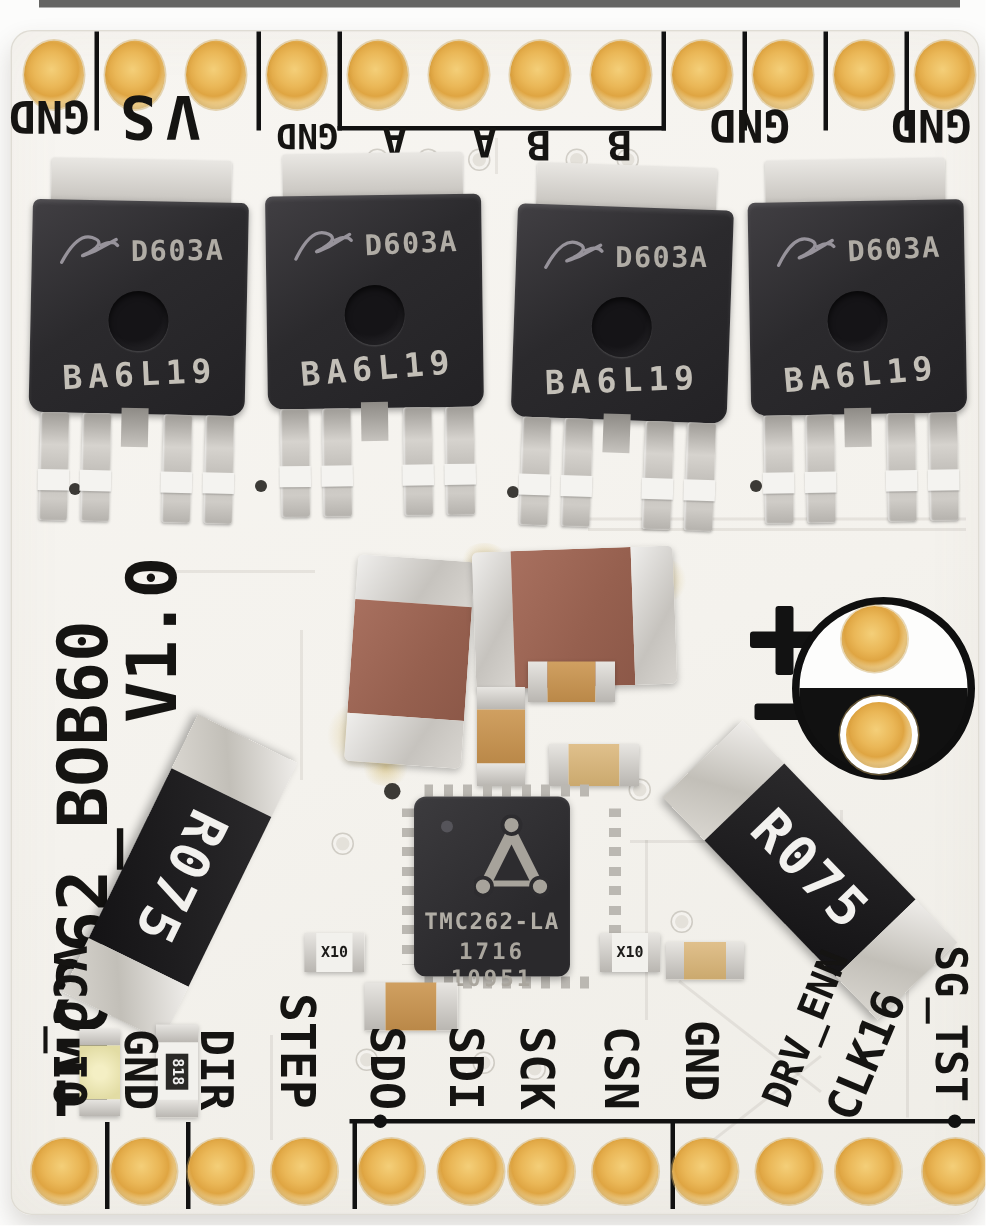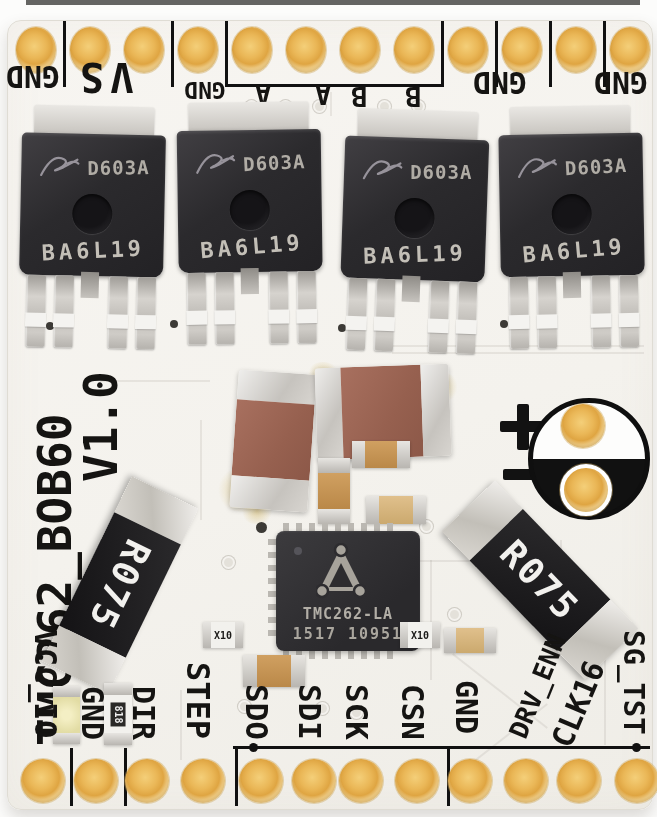--- a/index.html
+++ b/index.html
@@ -68,21 +68,21 @@
   
   .shunt{width:206px;height:74px;display:flex;box-shadow:0 3px 6px rgba(0,0,0,.3);}
   .shunt .end{width:40px;background:linear-gradient(150deg,#efedea,#c2bfb8 55%,#d9d6d0);}
   .shunt .mid{flex:1;background:linear-gradient(150deg,#2a292b,#141315);
               display:flex;align-items:center;justify-content:center;}
   .shunt .val{color:#f2f1ee;font-size:36px;font-weight:700;letter-spacing:2px;}
 
   
   .ic{left:276px;top:531px;width:104px;height:120px;border-radius:8px;
       background:linear-gradient(140deg,#3c3b3e,#2a292c 70%);
-      box-shadow:0 2px 5px rgba(0,0,0,.3), inset 0 1px 2px rgba(255,255,255,.08);padding-left:40px;}
+      box-shadow:0 2px 5px rgba(0,0,0,.3), inset 0 1px 2px rgba(255,255,255,.08);}
   .ic .l1{position:absolute;left:0;right:0;top:74px;text-align:center;
           font-size:15px;color:#b2aea6;font-weight:700;letter-spacing:1px;}
   .ic .l2{position:absolute;left:0;right:0;top:94px;text-align:center;
           font-size:15px;color:#aaa69e;font-weight:700;letter-spacing:2px;}
   .qpins-h{height:8px;background:repeating-linear-gradient(90deg,#bbb8b2 0 6px,rgba(0,0,0,0) 6px 13px);}
   .qpins-v{width:8px;background:repeating-linear-gradient(180deg,#bbb8b2 0 6px,rgba(0,0,0,0) 6px 13px);}
 
   
   .smd{display:flex;box-shadow:0 1px 3px rgba(0,0,0,.25);}
   .smd .cap{background:linear-gradient(180deg,#e7e5e1,#b9b6b1);} 
@@ -294,21 +294,21 @@
   <div class="abs ic">
     <div class="abs" style="left:18px;top:16px;width:8px;height:8px;border-radius:50%;background:#55545a;"></div>
     <svg style="position:absolute;left:40px;top:12px;" width="50" height="56" viewBox="0 0 50 56">
       <polygon points="25,4 47,48 3,48" fill="#a7a39b"></polygon>
       <polygon points="25,20 37,44 13,44" fill="#2d2c2f"></polygon>
       <circle cx="25" cy="7" r="6" fill="#a7a39b" stroke="#2d2c2f" stroke-width="2.5"></circle>
       <circle cx="6" cy="48" r="6" fill="#a7a39b" stroke="#2d2c2f" stroke-width="2.5"></circle>
       <circle cx="44" cy="48" r="6" fill="#a7a39b" stroke="#2d2c2f" stroke-width="2.5"></circle>
     </svg>
     <div class="l1">TMC262-LA</div>
-    <div class="l2">1517 10951</div>
+    <div class="l2">1716 10951</div>
   </div>
 
   <div class="abs silk">
     <div class="abs pwr-bar" style="left:500px;top:421px;width:46px;height:11px;"></div>
     <div class="abs pwr-bar" style="left:517px;top:404px;width:12px;height:46px;"></div>
     <div class="abs pwr-bar" style="left:503px;top:469px;width:34px;height:11px;"></div>
   </div>
   <div class="abs pwr-circle"></div>
   <div class="abs pad" style="left:561px;top:404px;width:44px;height:44px;"></div>
   <div class="abs pad" style="left:560px;top:464px;width:44px;height:44px;border:4px solid #fff;"></div>

